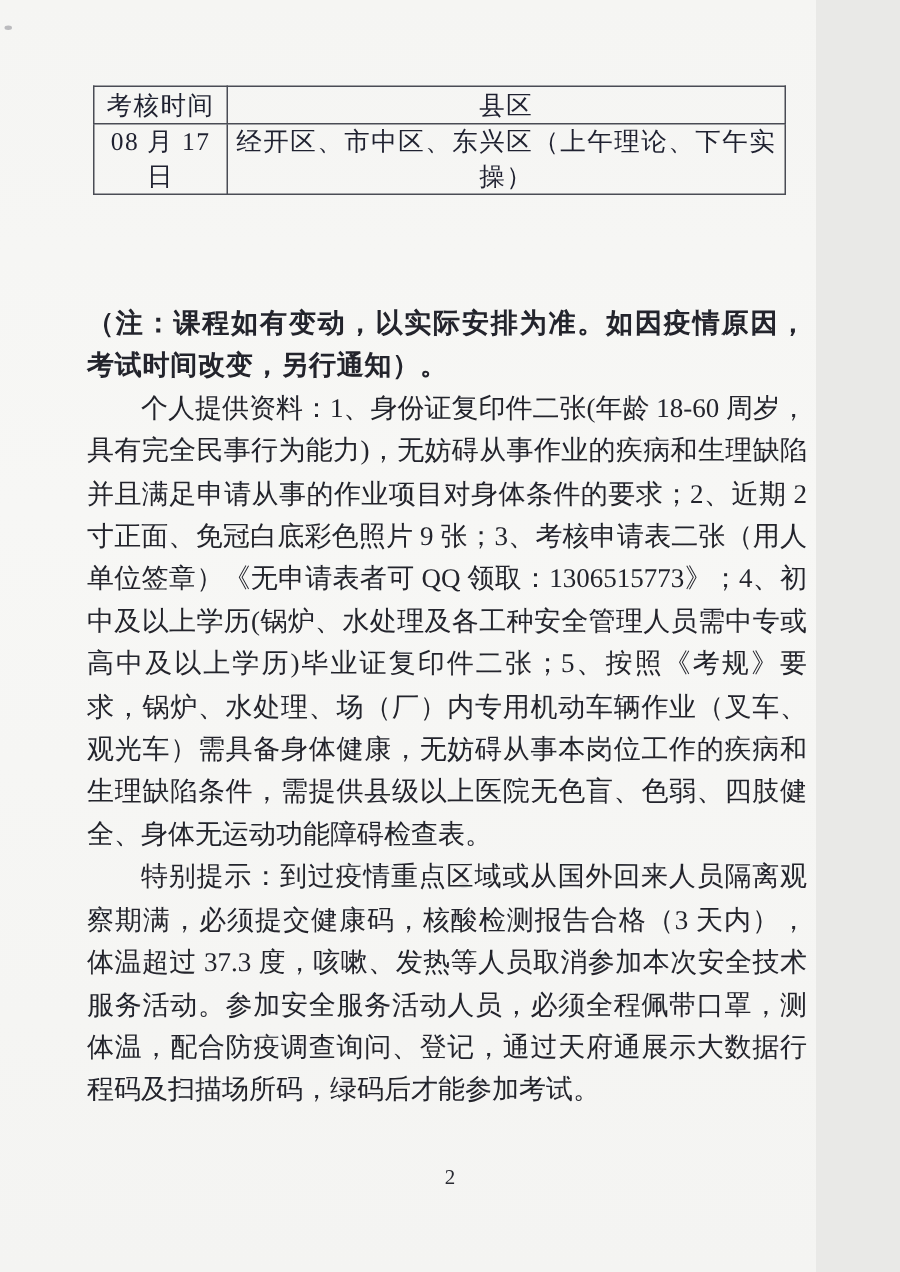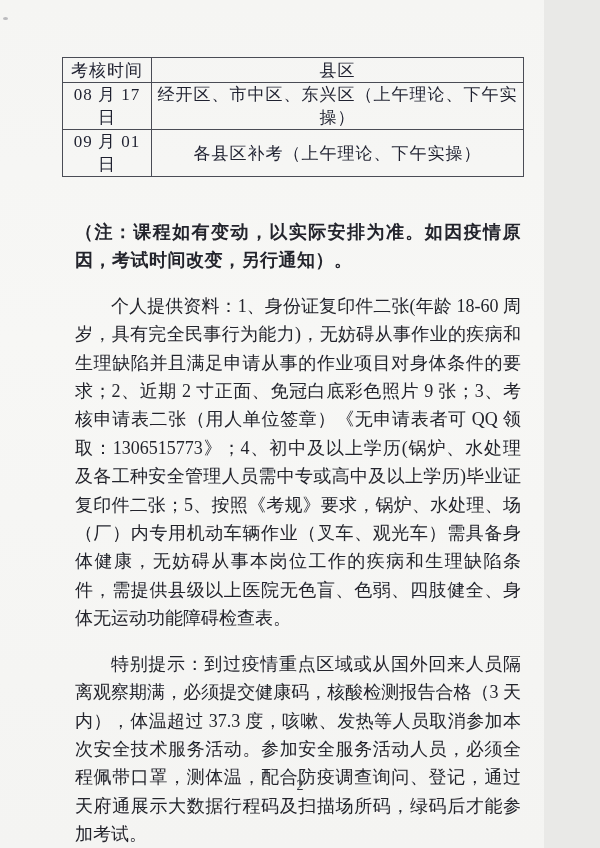--- a/index.html
+++ b/index.html
@@ -45,21 +45,21 @@
 
   .body-text {
     position: absolute;
     left: 58px; top: 201px;
     width: 480px;
     font-size: 18px;
     line-height: 28.4px;
     text-align: justify;
     color: #23242c;
   }
-  .body-text p { margin: 17px; }
+  .body-text p { margin: 0; }
   .p-note {
     font-family: "Liberation Sans", "DejaVu Sans", sans-serif;
     font-weight: bold;
     letter-spacing: 0.5px;
   }
   .p-heading {
     font-family: "Liberation Sans", "DejaVu Sans", sans-serif;
     font-weight: bold;
     text-indent: 28px;
     letter-spacing: 0.5px;
@@ -88,24 +88,20 @@
   <table class="schedule">
     <tbody>
         <tr class="hdr">
       <td class="col-date">考核时间</td>
       <td>县区</td>
     </tr>
     <tr class="body">
       <td class="col-date">08 月 17 日</td>
       <td>经开区、市中区、东兴区（上午理论、下午实操）</td>
     </tr>
-    <tr class="body">
-      <td class="col-date">09 月 01 日</td>
-      <td>各县区补考（上午理论、下午实操）</td>
-    </tr>
   </tbody>
     </table>
 
   <div class="body-text">
     <p class="p-note">（注：课程如有变动，以实际安排为准。如因疫情原因，考试时间改变，另行通知）。</p>
     <p class="indent2">个人提供资料：1、身份证复印件二张(年龄 18-60 周岁，具有完全民事行为能力)，无妨碍从事作业的疾病和生理缺陷并且满足申请从事的作业项目对身体条件的要求；2、近期 2 寸正面、免冠白底彩色照片 9 张；3、考核申请表二张（用人单位签章）《无申请表者可 QQ 领取：1306515773》；4、初中及以上学历(锅炉、水处理及各工种安全管理人员需中专或高中及以上学历)毕业证复印件二张；5、按照《考规》要求，锅炉、水处理、场（厂）内专用机动车辆作业（叉车、观光车）需具备身体健康，无妨碍从事本岗位工作的疾病和生理缺陷条件，需提供县级以上医院无色盲、色弱、四肢健全、身体无运动功能障碍检查表。</p>
     <p class="indent2">特别提示：到过疫情重点区域或从国外回来人员隔离观察期满，必须提交健康码，核酸检测报告合格（3 天内），体温超过 37.3 度，咳嗽、发热等人员取消参加本次安全技术服务活动。参加安全服务活动人员，必须全程佩带口罩，测体温，配合防疫调查询问、登记，通过天府通展示大数据行程码及扫描场所码，绿码后才能参加考试。</p>
   </div>
 
   <div class="page-number">2</div>

